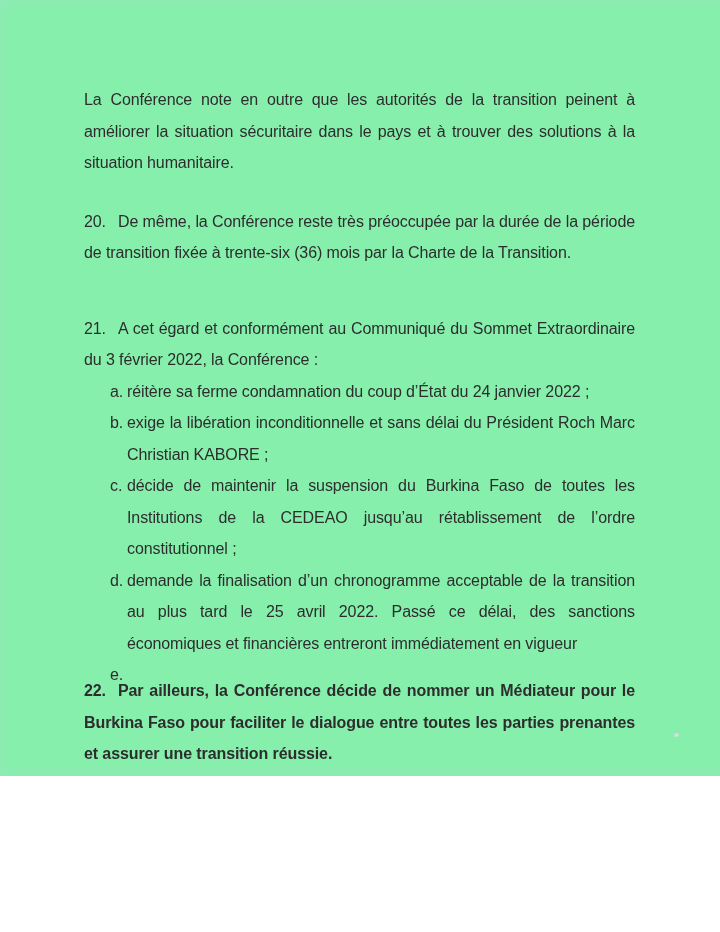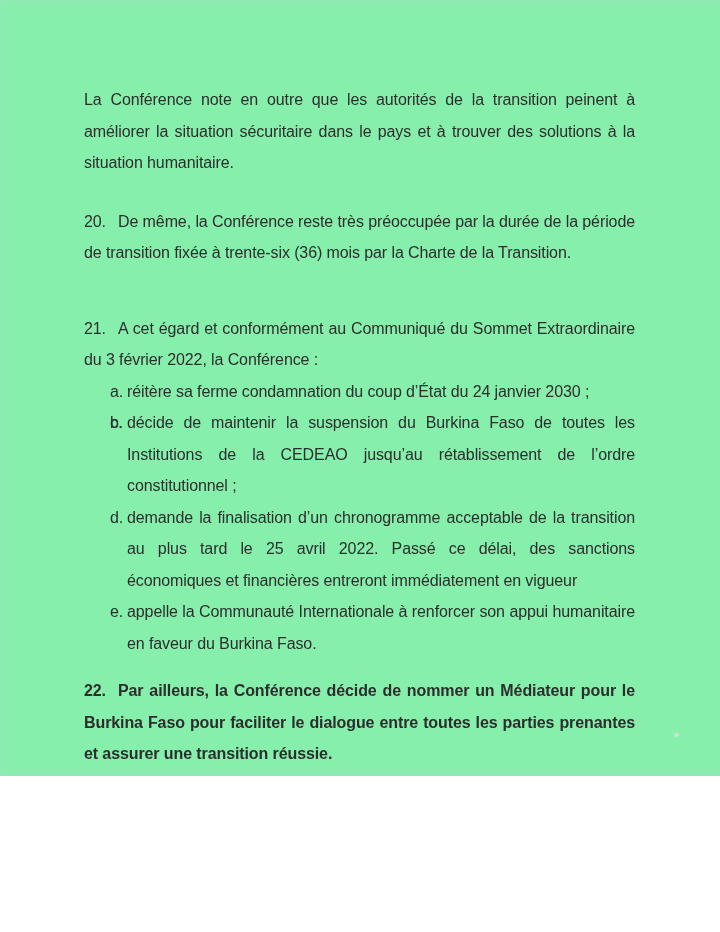--- a/index.html
+++ b/index.html
@@ -85,40 +85,40 @@
     <p class="para para-intro">La Conférence note en outre que les autorités de la transition peinent à améliorer la situation sécuritaire dans le pays et à trouver des solutions à la situation humanitaire.</p>
 
     <p class="para para-20"><span class="num">20.</span><span>De même, la Conférence reste très préoccupée par la durée de la période de transition fixée à trente-six (36) mois par la Charte de la Transition.</span></p>
 
     <p class="para para-21"><span class="num">21.</span><span>A cet égard et conformément au Communiqué du Sommet Extraordinaire du 3 février 2022, la Conférence :</span></p>
 
     <div class="list">
 
       <div class="list-item">
         <span class="marker">a.</span>
-        <span>réitère sa ferme condamnation du coup d’État du 24 janvier 2030 ;</span>
+        <span>réitère sa ferme condamnation du coup d’État du 24 janvier 2022 ;</span>
       </div>
 
       <div class="list-item">
         <span class="marker">b.</span>
+        <span>exige la libération inconditionnelle et sans délai du Président Roch Marc Christian KABORE ;</span>
       </div>
 
       <div class="list-item">
         <span class="marker">c.</span>
         <span>décide de maintenir la suspension du Burkina Faso de toutes les Institutions de la CEDEAO jusqu’au rétablissement de l’ordre constitutionnel ;</span>
       </div>
 
       <div class="list-item">
         <span class="marker">d.</span>
         <span>demande la finalisation d’un chronogramme acceptable de la transition au plus tard le 25 avril 2022. Passé ce délai, des sanctions économiques et financières entreront immédiatement en vigueur</span>
       </div>
 
       <div class="list-item">
         <span class="marker">e.</span>
-        <span>appelle la Communauté Internationale à renforcer son appui humanitaire en faveur du Burkina Faso.</span>
       </div>
 
     </div>
 
     <p class="para para-22"><span class="num">22.</span><span>Par ailleurs, la Conférence décide de nommer un Médiateur pour le Burkina Faso pour faciliter le dialogue entre toutes les parties prenantes et assurer une transition réussie.</span></p>
 
   </div>
 
   <div class="stray-mark"></div>
 

